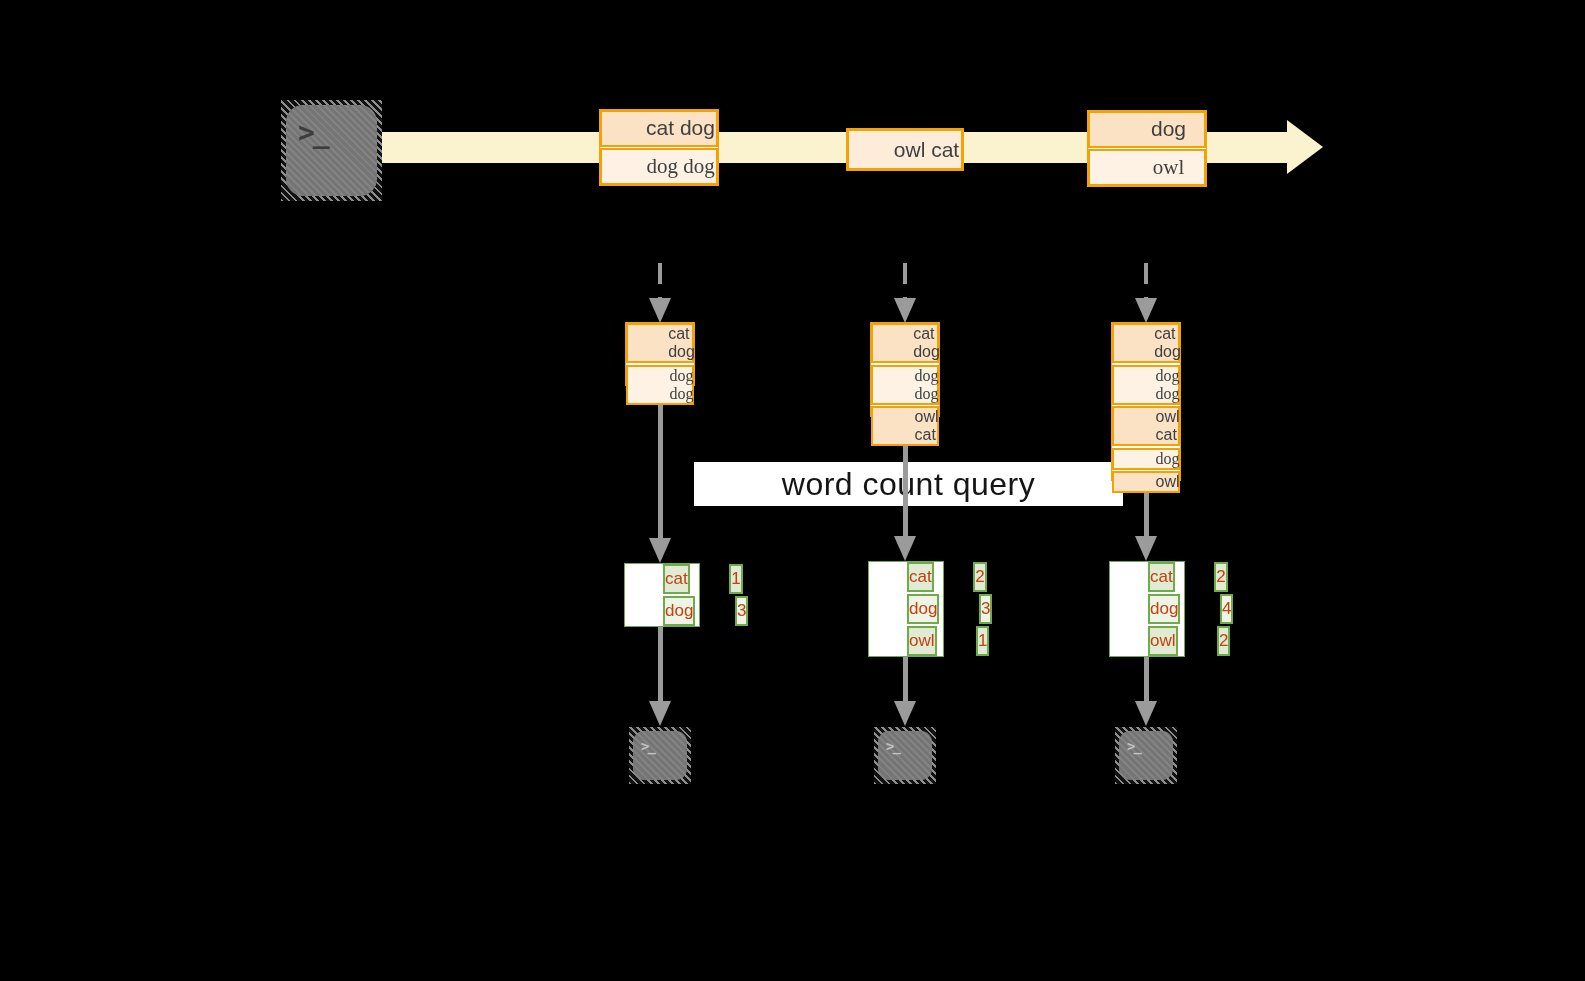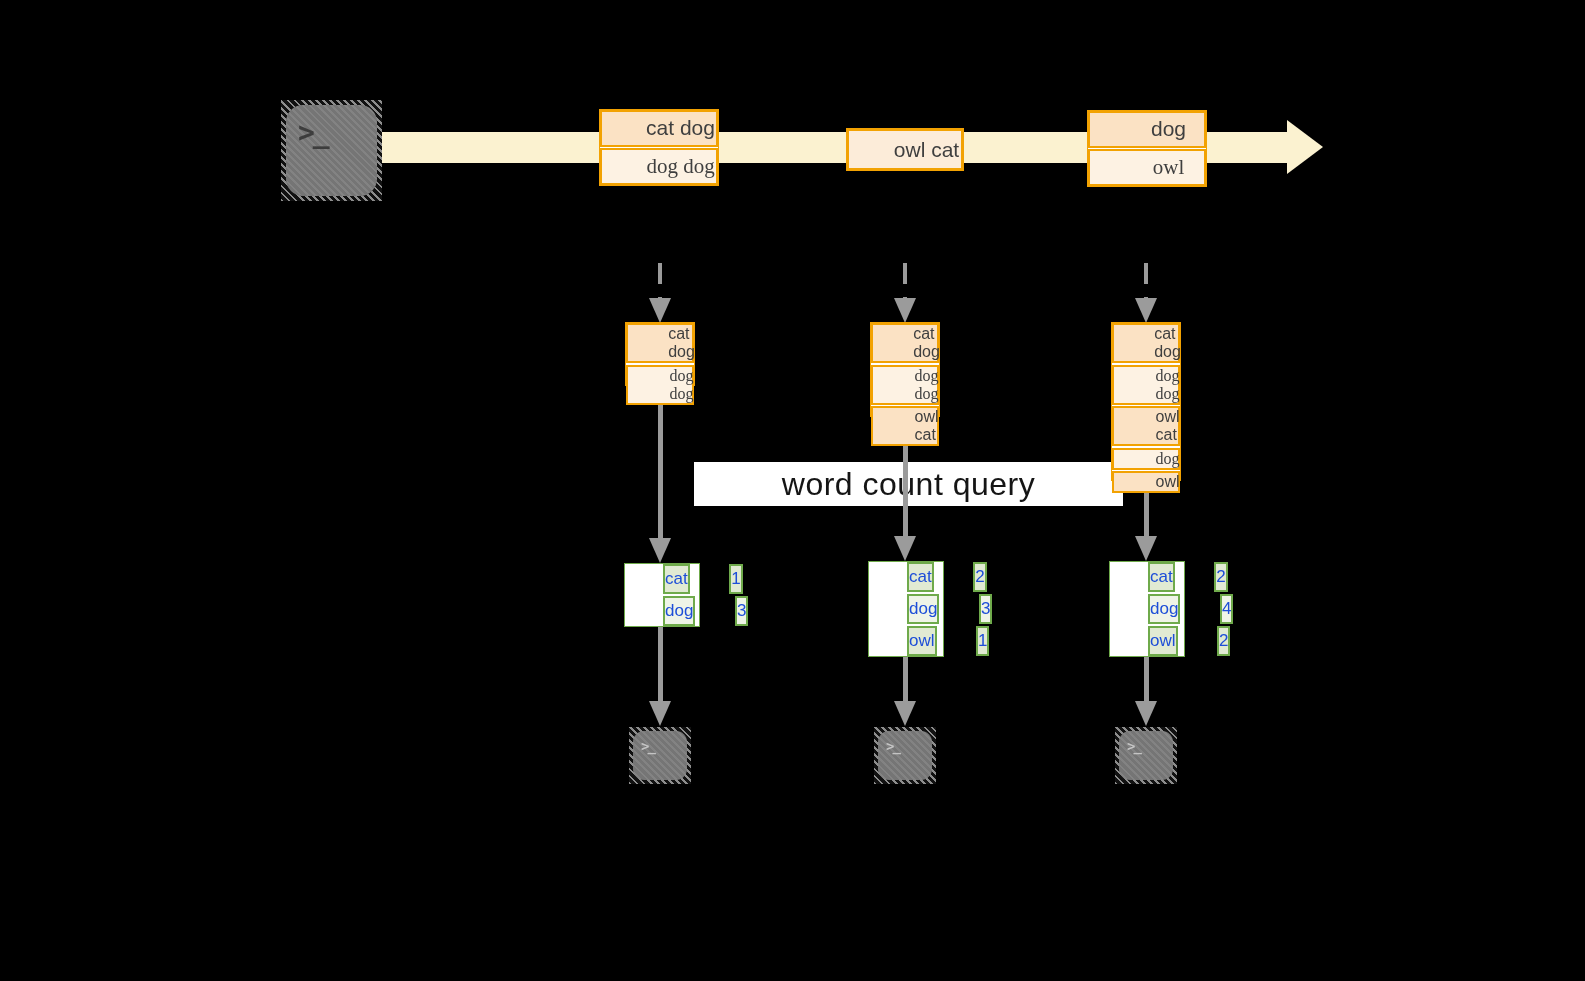--- a/index.html
+++ b/index.html
@@ -68,21 +68,21 @@
   .gtable {
     background:#fff;
     border:1.5px solid var(--table-border, #6faa4b);
     display:flex; flex-direction:column; gap:1.5px;
     z-index:4;
   }
   .grow { flex:1; display:flex; gap:1.5px; }
   .gcell {
     display:flex; align-items:center; justify-content:center;
     border:2px solid var(--table-border, #6faa4b);
-    color:#1d4ed8; font-size:17px;margin-left:38px;
+    color:#c2410c; font-size:17px;margin-left:38px;
   }
   .gcell.word { flex:1; }
   .gcell.num  { width:26px; }
   .grow-a .gcell { background: var(--table-fill-a, #e1ead3); }
   .grow-b .gcell { background: var(--table-fill-b, #eff4e7); }
 
   
   .term {
     background: repeating-linear-gradient(45deg,
       #8d8d8d 0 2px, #111 2px 5px);

